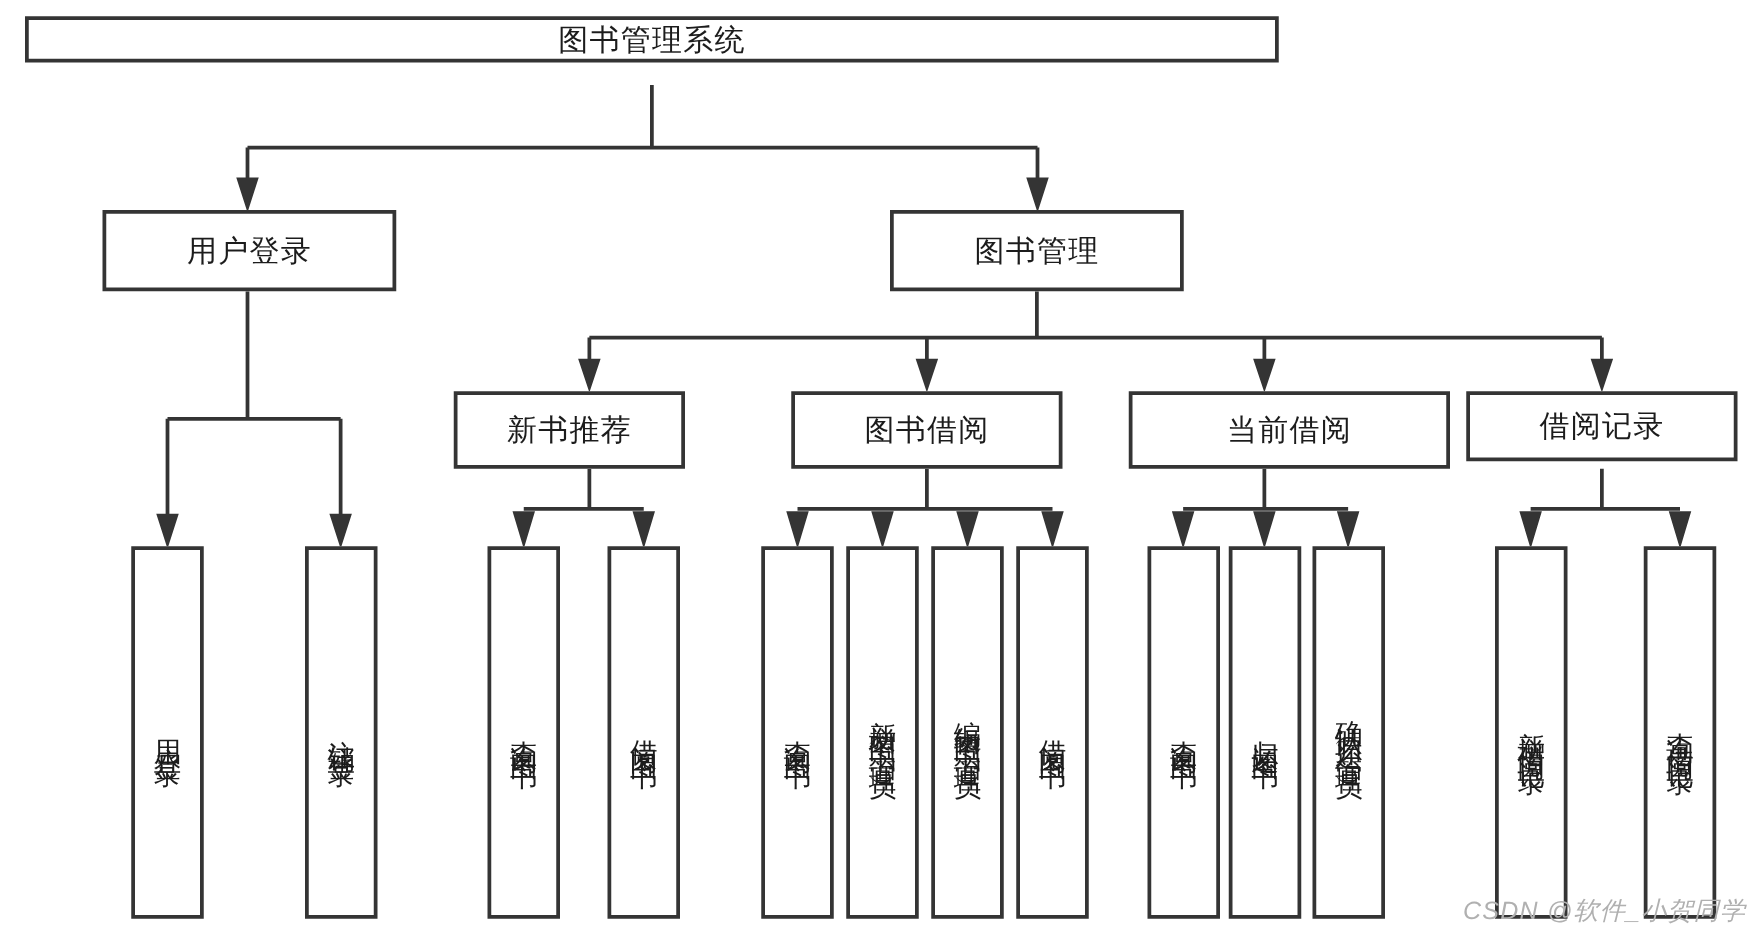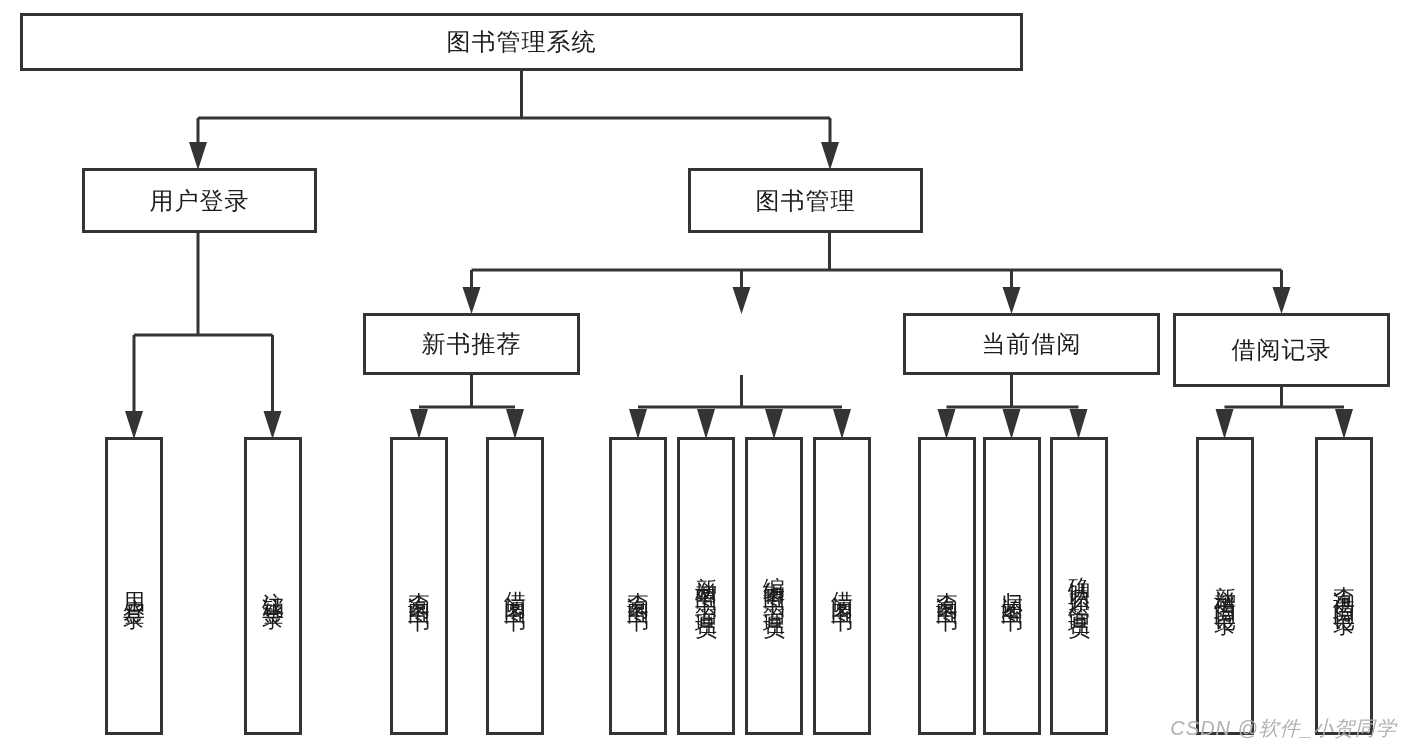--- a/index.html
+++ b/index.html
@@ -102,38 +102,41 @@
       M697 409 L715 409 L706 439 Z
       M765 409 L783 409 L774 439 Z
       M833 409 L851 409 L842 439 Z
       M937.5 409 L955.5 409 L946.5 439 Z
       M1002.5 409 L1020.5 409 L1011.5 439 Z
       M1069.5 409 L1087.5 409 L1078.5 439 Z
       M1215.5 409 L1233.5 409 L1224.5 439 Z
       M1335 409 L1353 409 L1344 439 Z"></path>
   </svg>
 
-  <div class="hbox" style="left:20px; top:13px; width:1003px; height:58px">
+  <div class="hbox" style="left:20px; top:13px; width:1003px; height:37px">
     <span class="hlabel">图书管理系统</span>
   </div>
 
   <div class="hbox" style="left:82px; top:168px; width:235px; height:65px">
     <span class="hlabel">用户登录</span>
   </div>
-  <div class="hbox" style="left:688px; top:168px; width:235px; height:65px">
+  <div class="hbox" style="left:712px; top:168px; width:235px; height:65px">
     <span class="hlabel">图书管理</span>
   </div>
 
-  <div class="hbox" style="left:363px; top:313px; width:217px; height:62px">
+  <div class="hbox" style="left:363px; top:313px; width:185px; height:62px">
     <span class="hlabel">新书推荐</span>
+  </div>
+  <div class="hbox" style="left:633px; top:313px; width:217px; height:62px">
+    <span class="hlabel">图书借阅</span>
   </div>
   <div class="hbox" style="left:903px; top:313px; width:257px; height:62px">
     <span class="hlabel">当前借阅</span>
   </div>
-  <div class="hbox" style="left:1173px; top:313px; width:217px; height:74px">
+  <div class="hbox" style="left:1173px; top:313px; width:217px; height:56px">
     <span class="hlabel">借阅记录</span>
   </div>
 
   <div class="vbox" style="left:105px">
     <span class="vlabel">用户登录</span>
   </div>
   <div class="vbox" style="left:244px">
     <span class="vlabel">注销登录</span>
   </div>
 

